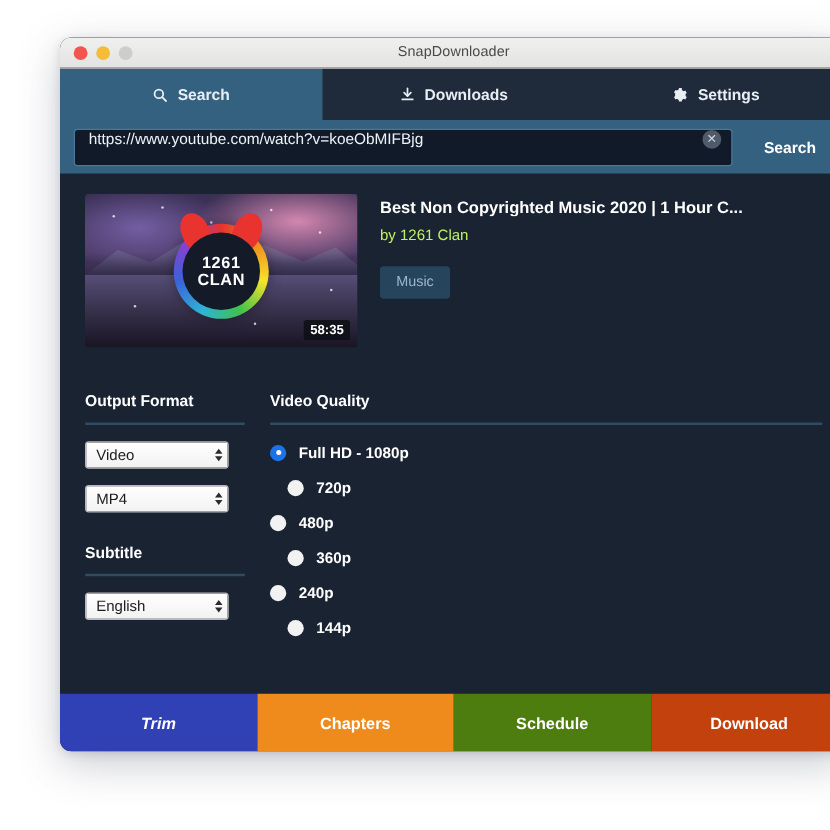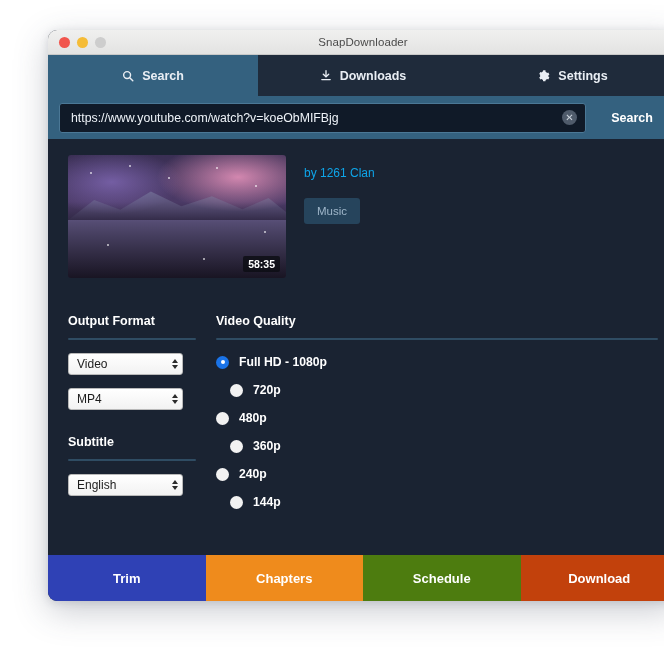--- a/index.html
+++ b/index.html
@@ -85,21 +85,21 @@
     align-items: center;
     padding: 0 0 0 11px;
   }
   #search-field-wrap {
     flex: 1;
     height: 30px;
     background: #101a28;
     border: 1px solid #4b7896;
     border-radius: 3px;
     display: flex;
-    align-items: center;
+    align-items: flex-start;
     padding: 0 8px 0 11px;
   }
   #search-input {
     flex: 1;
     background: transparent;
     border: none;
     outline: none;
     color: #eef3f8;
     font-family: "Liberation Sans", sans-serif;
     font-size: 12.3px;
@@ -201,21 +201,21 @@
 
   #video-meta { flex: 1; padding-top: 3px; min-width: 0; }
   #video-title {
     color: #ffffff;
     font-size: 13.2px;
     font-weight: 700;
     white-space: nowrap;
     overflow: hidden;
     text-overflow: ellipsis;
   }
-  #video-author { color: #0ea5e9; font-size: 12px; margin-top: 8px; }
+  #video-author { color: #bef264; font-size: 12px; margin-top: 8px; }
   #video-tag {
     display: inline-block;
     margin-top: 18px;
     background: #26445c;
     color: #9fb6c9;
     font-size: 11.5px;
     padding: 7px 13px;
     border-radius: 3px;
   }
 
@@ -313,21 +313,21 @@
     flex: 1;
     display: flex;
     align-items: center;
     justify-content: center;
     color: #ffffff;
     font-size: 13px;
     font-weight: 700;
     cursor: pointer;
     user-select: none;
   }
-  .action-btn.trim     { background: #2f41b5; }
+  .action-btn.trim     { background: #2f41b5; font-style: italic; }
   .action-btn.chapters { background: #ef8b1c; }
   .action-btn.schedule { background: #4d7c0f; }
   .action-btn.download { background: #c2410c; }
 </style>
 </head>
 <body>
 
 <div id="app-window">
 
   <div id="titlebar">
@@ -389,24 +389,31 @@
         <div class="mountain"></div>
         <div class="water"></div>
         <span class="star" style="left:10%;top:14%"></span>
         <span class="star" style="left:28%;top:8%"></span>
         <span class="star" style="left:46%;top:18%"></span>
         <span class="star" style="left:68%;top:10%"></span>
         <span class="star" style="left:86%;top:24%"></span>
         <span class="star" style="left:18%;top:72%"></span>
         <span class="star" style="left:62%;top:84%"></span>
         <span class="star" style="left:90%;top:62%"></span>
+        <div id="logo-badge">
+          <div id="logo-inner">
+            <span id="logo-top">1261</span>
+            <span id="logo-bottom">CLAN</span>
+          </div>
+        </div>
         <div id="duration-badge">58:35</div>
       </div>
 
       <div id="video-meta">
+        <div id="video-title">Best Non Copyrighted Music 2020 | 1 Hour C...</div>
         <div id="video-author">by 1261 Clan</div>
         <div id="video-tag">Music</div>
       </div>
     </div>
 
     <div id="options-row">
 
       <div id="left-col">
         <div class="section-label">Output Format</div>
         <div class="rule"></div>

